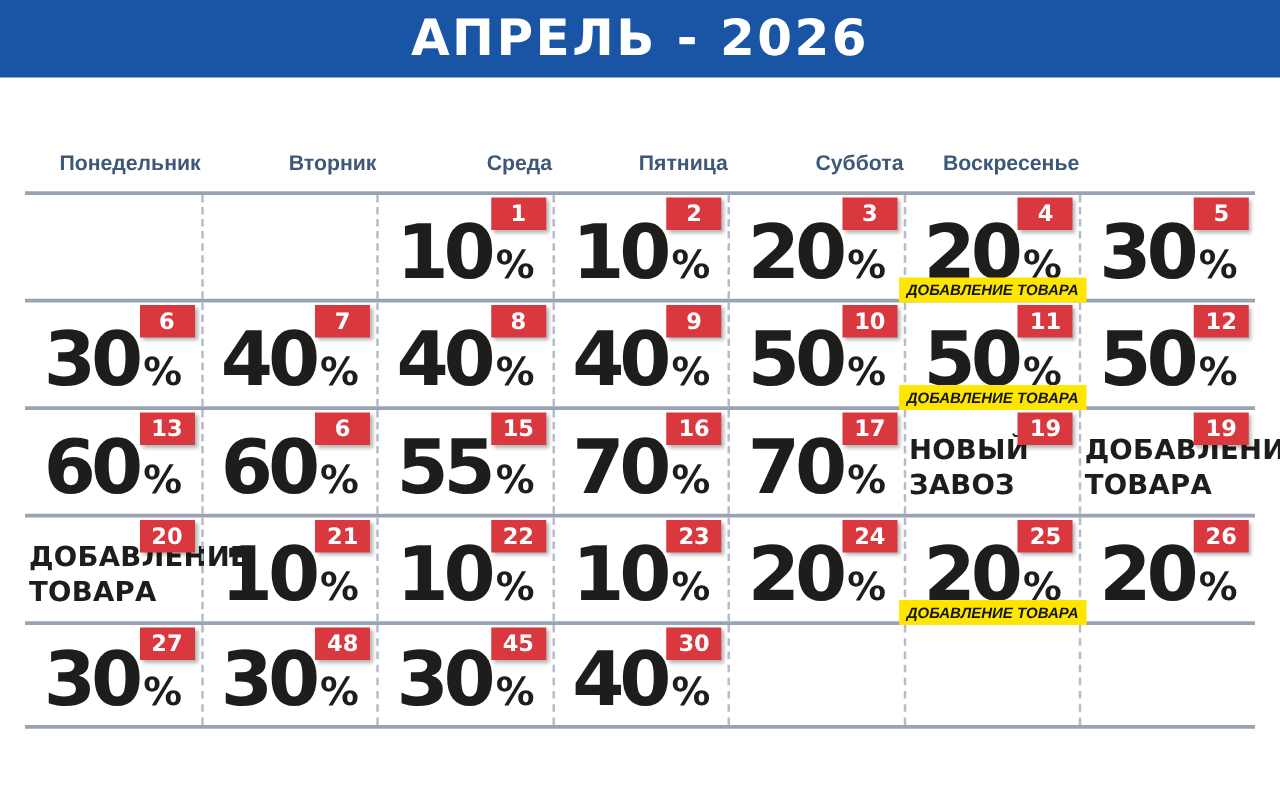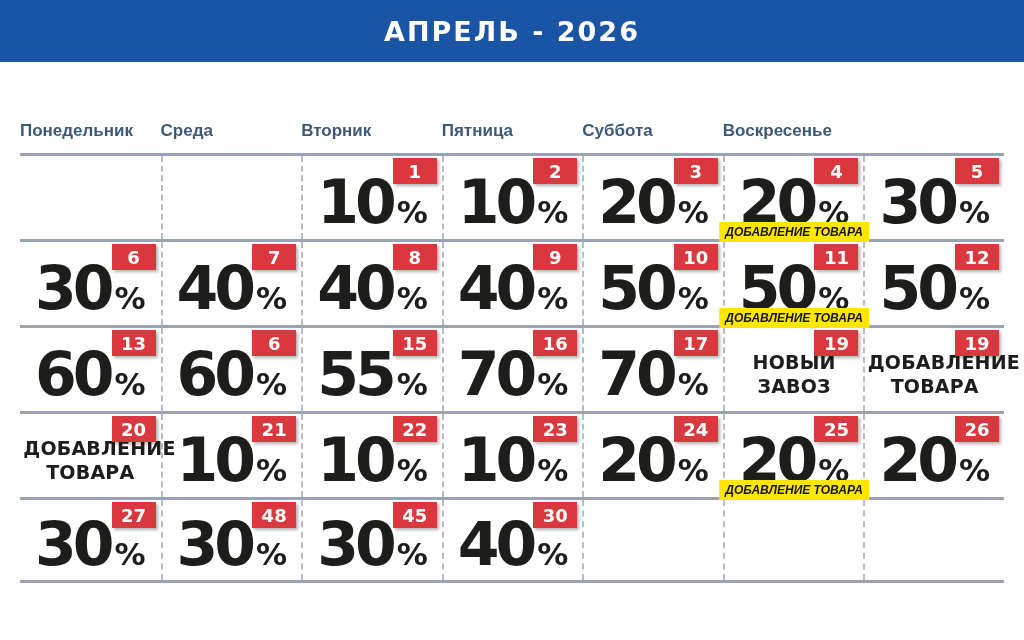--- a/index.html
+++ b/index.html
@@ -25,34 +25,34 @@
     height:62px;
     background:var(--banner-bg);
     display:flex;
     align-items:center;
     justify-content:center;
   }
   .banner-title{
     color:var(--banner-text);
     font-family:"DejaVu Sans", sans-serif;
     font-weight:bold;
-    font-size:27px;
+    font-size:40px;
     letter-spacing:2px;
   }
   .calendar{
     margin:0 20px;
   }
   .weekday-row{
     display:grid;
     grid-template-columns:repeat(7,1fr);
     height:91px;
     align-items:end;
   }
   .weekday{
-    text-align:left;
+    text-align:right;
     padding-bottom:12px;
     color:var(--weekday-text);
     font-weight:bold;
     font-size:17px;
   }
   .week-row{
     display:grid;
     grid-template-columns:repeat(7,1fr);
     height:86px;
     border-top:3px solid var(--row-line);
@@ -102,22 +102,22 @@
     letter-spacing:-4px;
   }
   .pct-sign{
     font-size:31px;
     margin-left:4px;
   }
   .note{
     color:var(--percent-text);
     font-family:"DejaVu Sans", sans-serif;
     font-weight:bold;
-    font-size:19px;
-    text-align:center;
+    font-size:22px;
+    text-align:left;
     line-height:1.25;
     max-width:134px;
     padding-top:10px;
     letter-spacing:0.2px;
   }
   .hl{
     position:absolute;
     bottom:-3px;
     left:50%;
     transform:translateX(-50%);
@@ -134,22 +134,22 @@
 </head>
 <body>
 
 <div class="banner">
   <div class="banner-title">АПРЕЛЬ - 2026</div>
 </div>
 
 <div class="calendar">
   <div class="weekday-row">
     <div class="weekday">Понедельник</div>
+    <div class="weekday">Вторник</div>
     <div class="weekday">Среда</div>
-    <div class="weekday">Вторник</div>
     <div class="weekday">Пятница</div>
     <div class="weekday">Суббота</div>
     <div class="weekday">Воскресенье</div>
   </div>
   <div id="calendar-grid">
       <div class="week-row">
         <div class="cell"></div>
         <div class="cell"></div>
         <div class="cell">
           <span class="badge">1</span>

